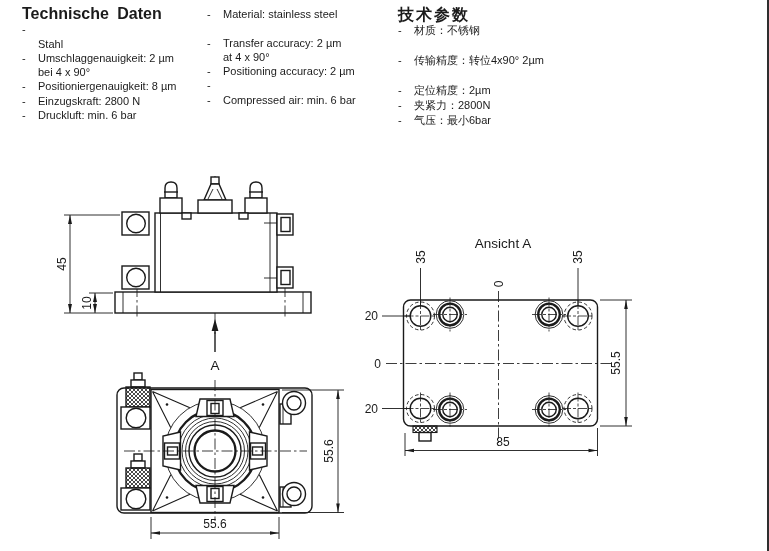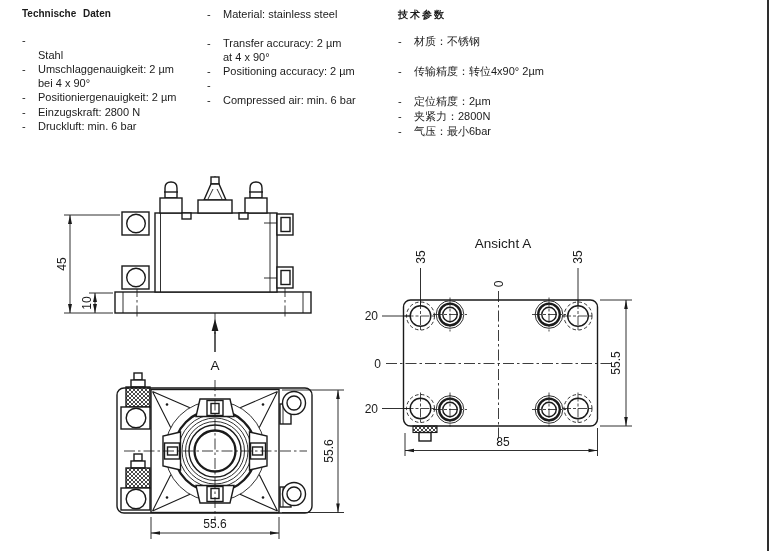--- a/index.html
+++ b/index.html
@@ -1,21 +1,21 @@
 <!DOCTYPE html>
 <html><head>
 <meta charset="utf-8">
 <style>
   html,body{margin:0;padding:0;background:#fff;}
   .page{position:relative;width:769px;height:551px;background:#ffffff;overflow:hidden;
         font-family:"Liberation Sans",sans-serif;color:#1b1b1b;}
   .right-edge{position:absolute;right:0;top:0;width:2px;height:551px;background:#2e2e2e;}
   
   .col{position:absolute;top:7px;font-size:11px;line-height:14.3px;}
-  .col h3{margin:0 0 12px 0;font-size:10px;font-weight:bold;word-spacing:4px;}
+  .col h3{margin:0 0 1px 0;font-size:16px;font-weight:bold;word-spacing:4px;}
   .col-de{left:22px;width:180px;}
   .col-en{left:207px;width:186px;}
   .col-zh{left:398px;width:220px;line-height:15px;}
   .col-zh h3{letter-spacing:2px;word-spacing:0;}
   .row{display:flex;min-height:14.3px;}
   .col-zh .row{min-height:15px;}
   .bullet{flex:0 0 16px;width:16px;}
   
   .drawings{position:absolute;left:0;top:0;}
   .ln  {stroke:#1a1a1a;stroke-width:1.4;fill:none;}
@@ -49,21 +49,21 @@
     <div class="row">
         <span class="bullet">-</span>
         <span>Umschlaggenauigkeit: 2 µm</span>
       </div>
     <div class="row">
         <span class="bullet"></span>
         <span>bei 4 x 90°</span>
       </div>
     <div class="row">
         <span class="bullet">-</span>
-        <span>Positioniergenauigkeit: 2 µm</span>
+        <span>Positioniergenauigkeit: 8 µm</span>
       </div>
     <div class="row">
         <span class="bullet">-</span>
         <span>Einzugskraft: 2800 N</span>
       </div>
     <div class="row">
         <span class="bullet">-</span>
         <span>Druckluft: min. 6 bar</span>
       </div>
   </div>

